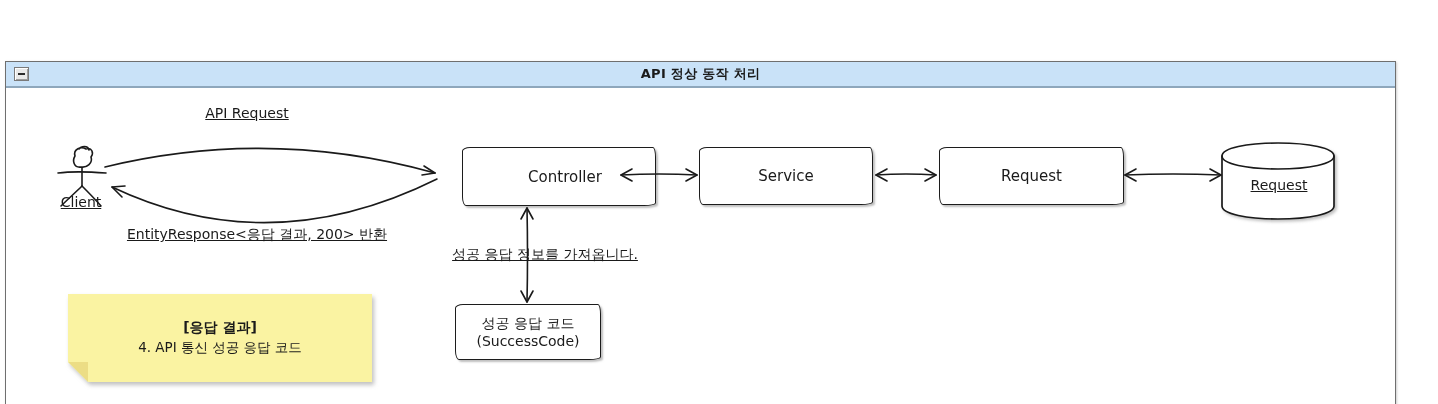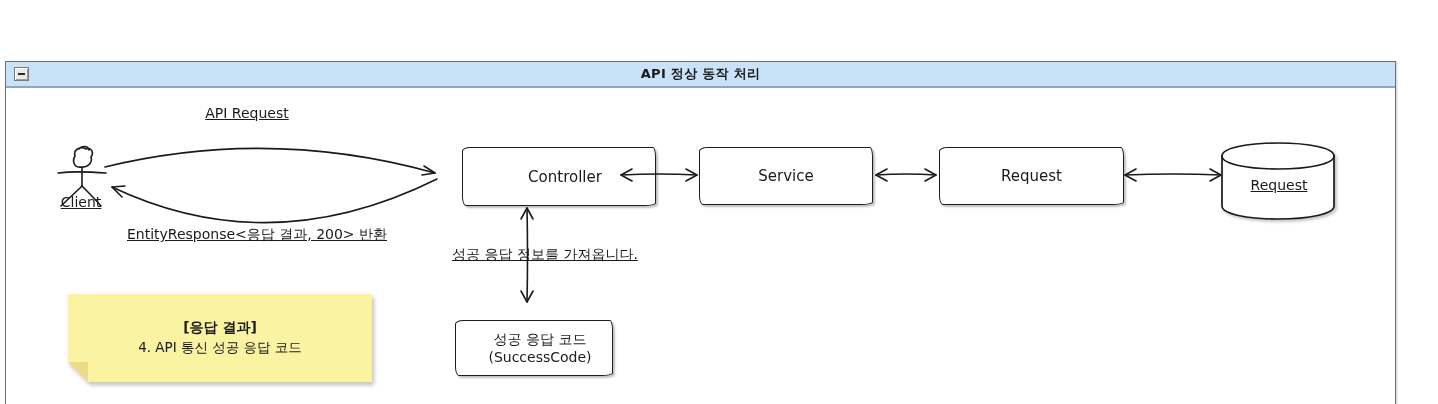--- a/index.html
+++ b/index.html
@@ -103,21 +103,21 @@
   </svg>
   <div class="txt" style="left:1219px;top:177px;width:120px;">Request</div>
 
   <svg style="left:512px;top:202px" width="30" height="106" viewBox="0 0 30 106">
     <path class="stroke" d="M15 6 Q16 53 15 100"></path>
     <path class="stroke" d="M9 17 L15 6 L21 17"></path>
     <path class="stroke" d="M9 89 L15 100 L21 89"></path>
   </svg>
   <div class="txt" style="left:425px;top:246px;width:240px;">성공 응답 정보를 가져옵니다.</div>
 
-  <div class="hbox" style="left:455px;top:320px;width:144px;height:54px;padding-left:12px;">
+  <div class="hbox" style="left:455px;top:304px;width:144px;height:54px;">
     <div class="lbl2">
       <div>성공 응답 코드</div>
       <div>(SuccessCode)</div>
     </div>
   </div>
 
   <div class="note-wrap">
     <div class="note">
       <div class="note-title">[응답 결과]</div>
       <div class="note-line">4. API 통신 성공 응답 코드</div>

